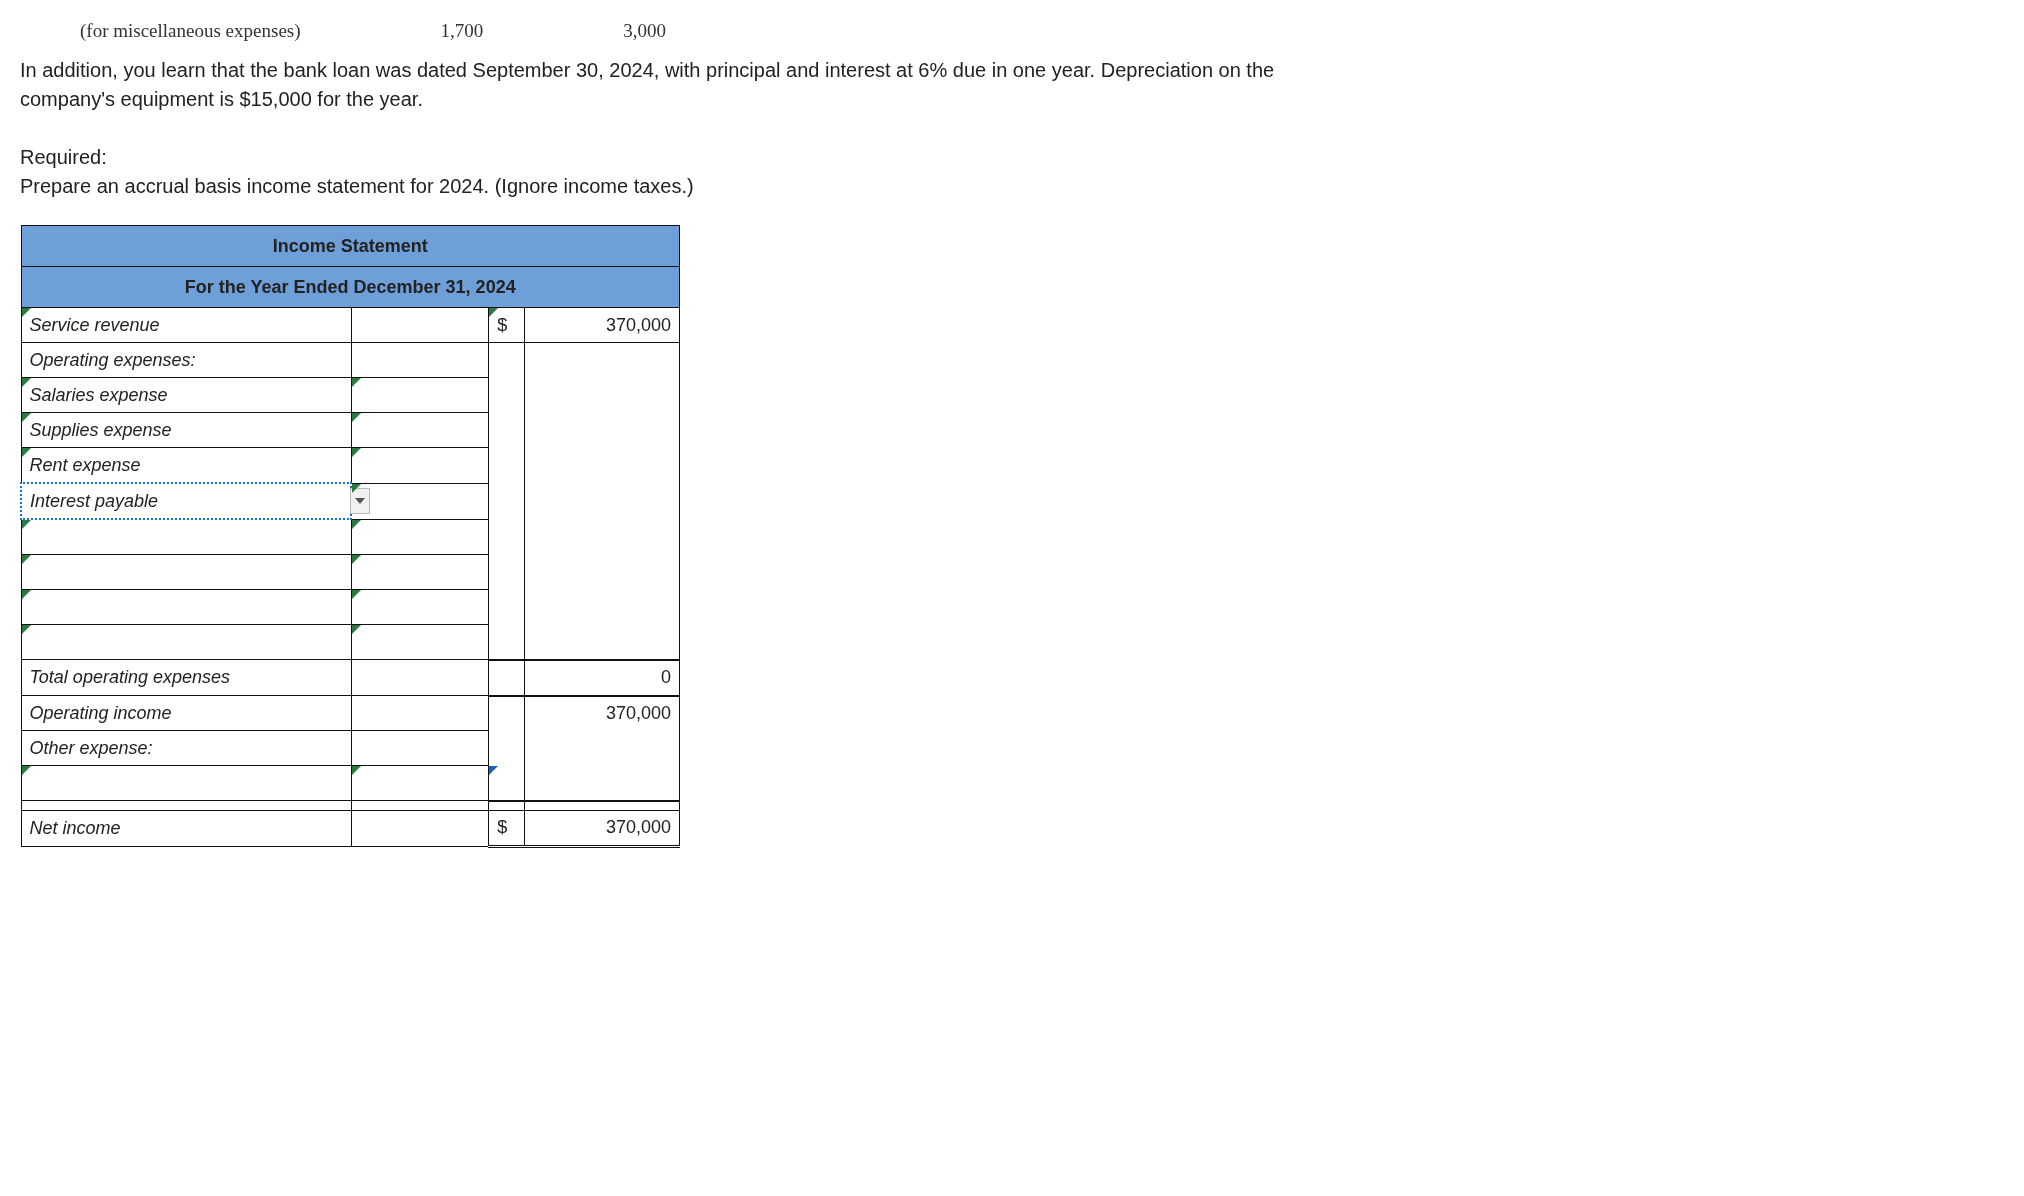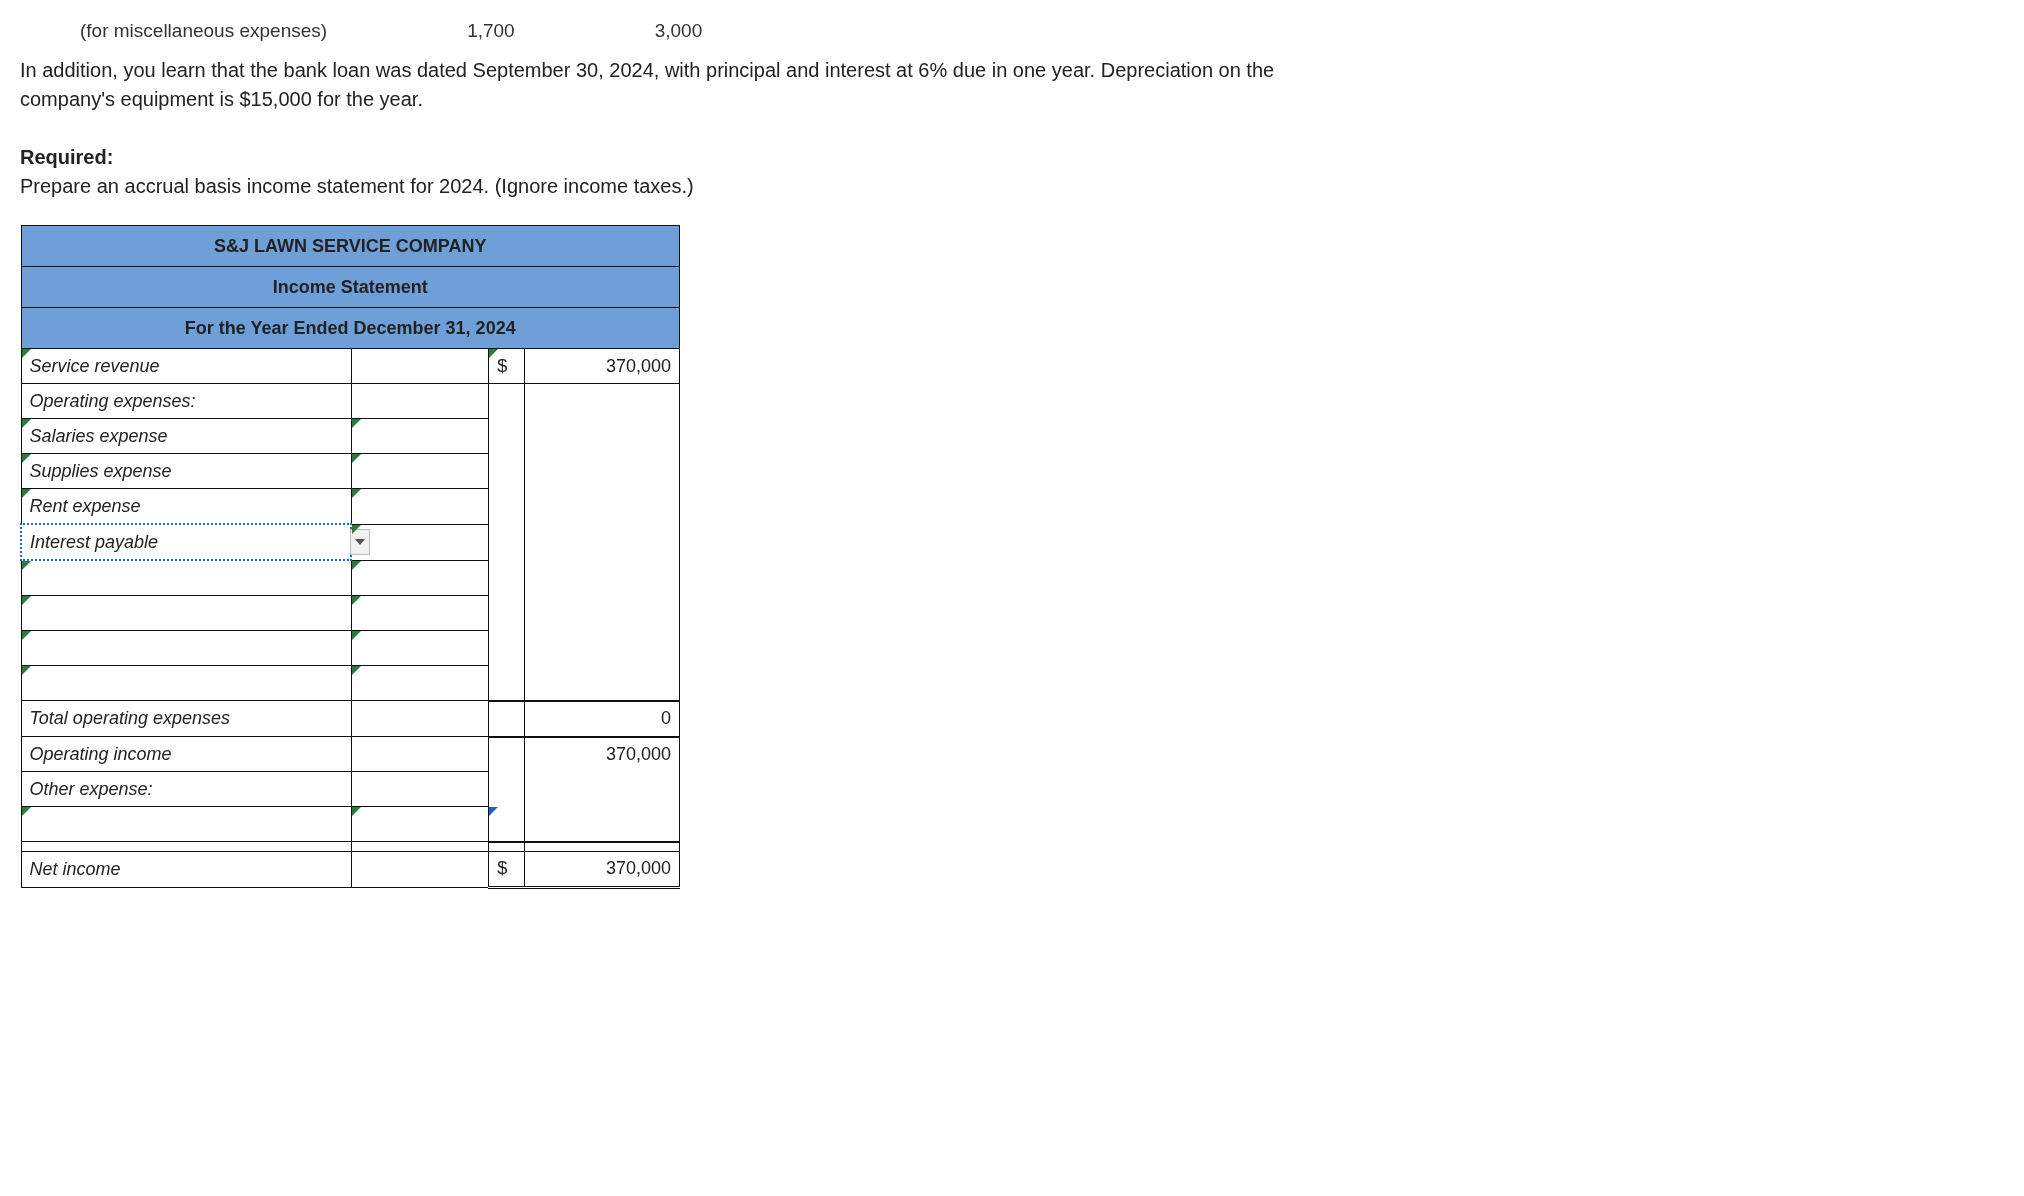--- a/index.html
+++ b/index.html
@@ -4,36 +4,36 @@
 <style>
   body {
     font-family: Arial, Helvetica, sans-serif;
     font-size: 20px;
     color: #222;
     margin: 0;
     padding: 20px;
     background: #fff;
   }
   .cutoff-row {
-    font-family: Liberation Sans, sans-serif;
+    font-family: Liberation Serif, serif;
     display:flex;
     gap:60px;
     padding-left:60px;
     color:#333;
     font-size:19px;
     margin-bottom:14px;
     white-space:pre;
   }
   .prose {
     line-height: 1.45;
     margin-bottom: 24px;
     max-width: 1300px;
   }
   .prose strong {
-    font-weight: 700;
+    font-weight: 400;
   }
   .worksheet {
     border-collapse: collapse;
     width: 660px;
     margin-top: 8px;
   }
   .worksheet td, .worksheet th {
     border: 1px solid #111;
     padding: 4px 8px;
     height: 26px;
@@ -108,23 +108,20 @@
 <div class="prose">
   <div>In addition, you learn that the bank loan was dated September 30, 2024, with principal and interest at 6% due in one year. Depreciation on the company's equipment is $15,000 for the year.</div>
   <br>
   <div><strong>Required:</strong><br>
     <span>Prepare an accrual basis income statement for 2024. (Ignore income taxes.)</span>
   </div>
 </div>
 
 <table class="worksheet">
   <tbody>
-      <tr class="hdr">
-        <td colspan="4">S&amp;J LAWN SERVICE COMPANY</td>
-      </tr>
   <tr class="hdr">
         <td colspan="4">Income Statement</td>
       </tr>
   <tr class="hdr">
         <td colspan="4">For the Year Ended December 31, 2024</td>
       </tr>
 
   <tr>
     <td class="col-label marker">Service revenue</td>
     <td class="col-mid"></td>

